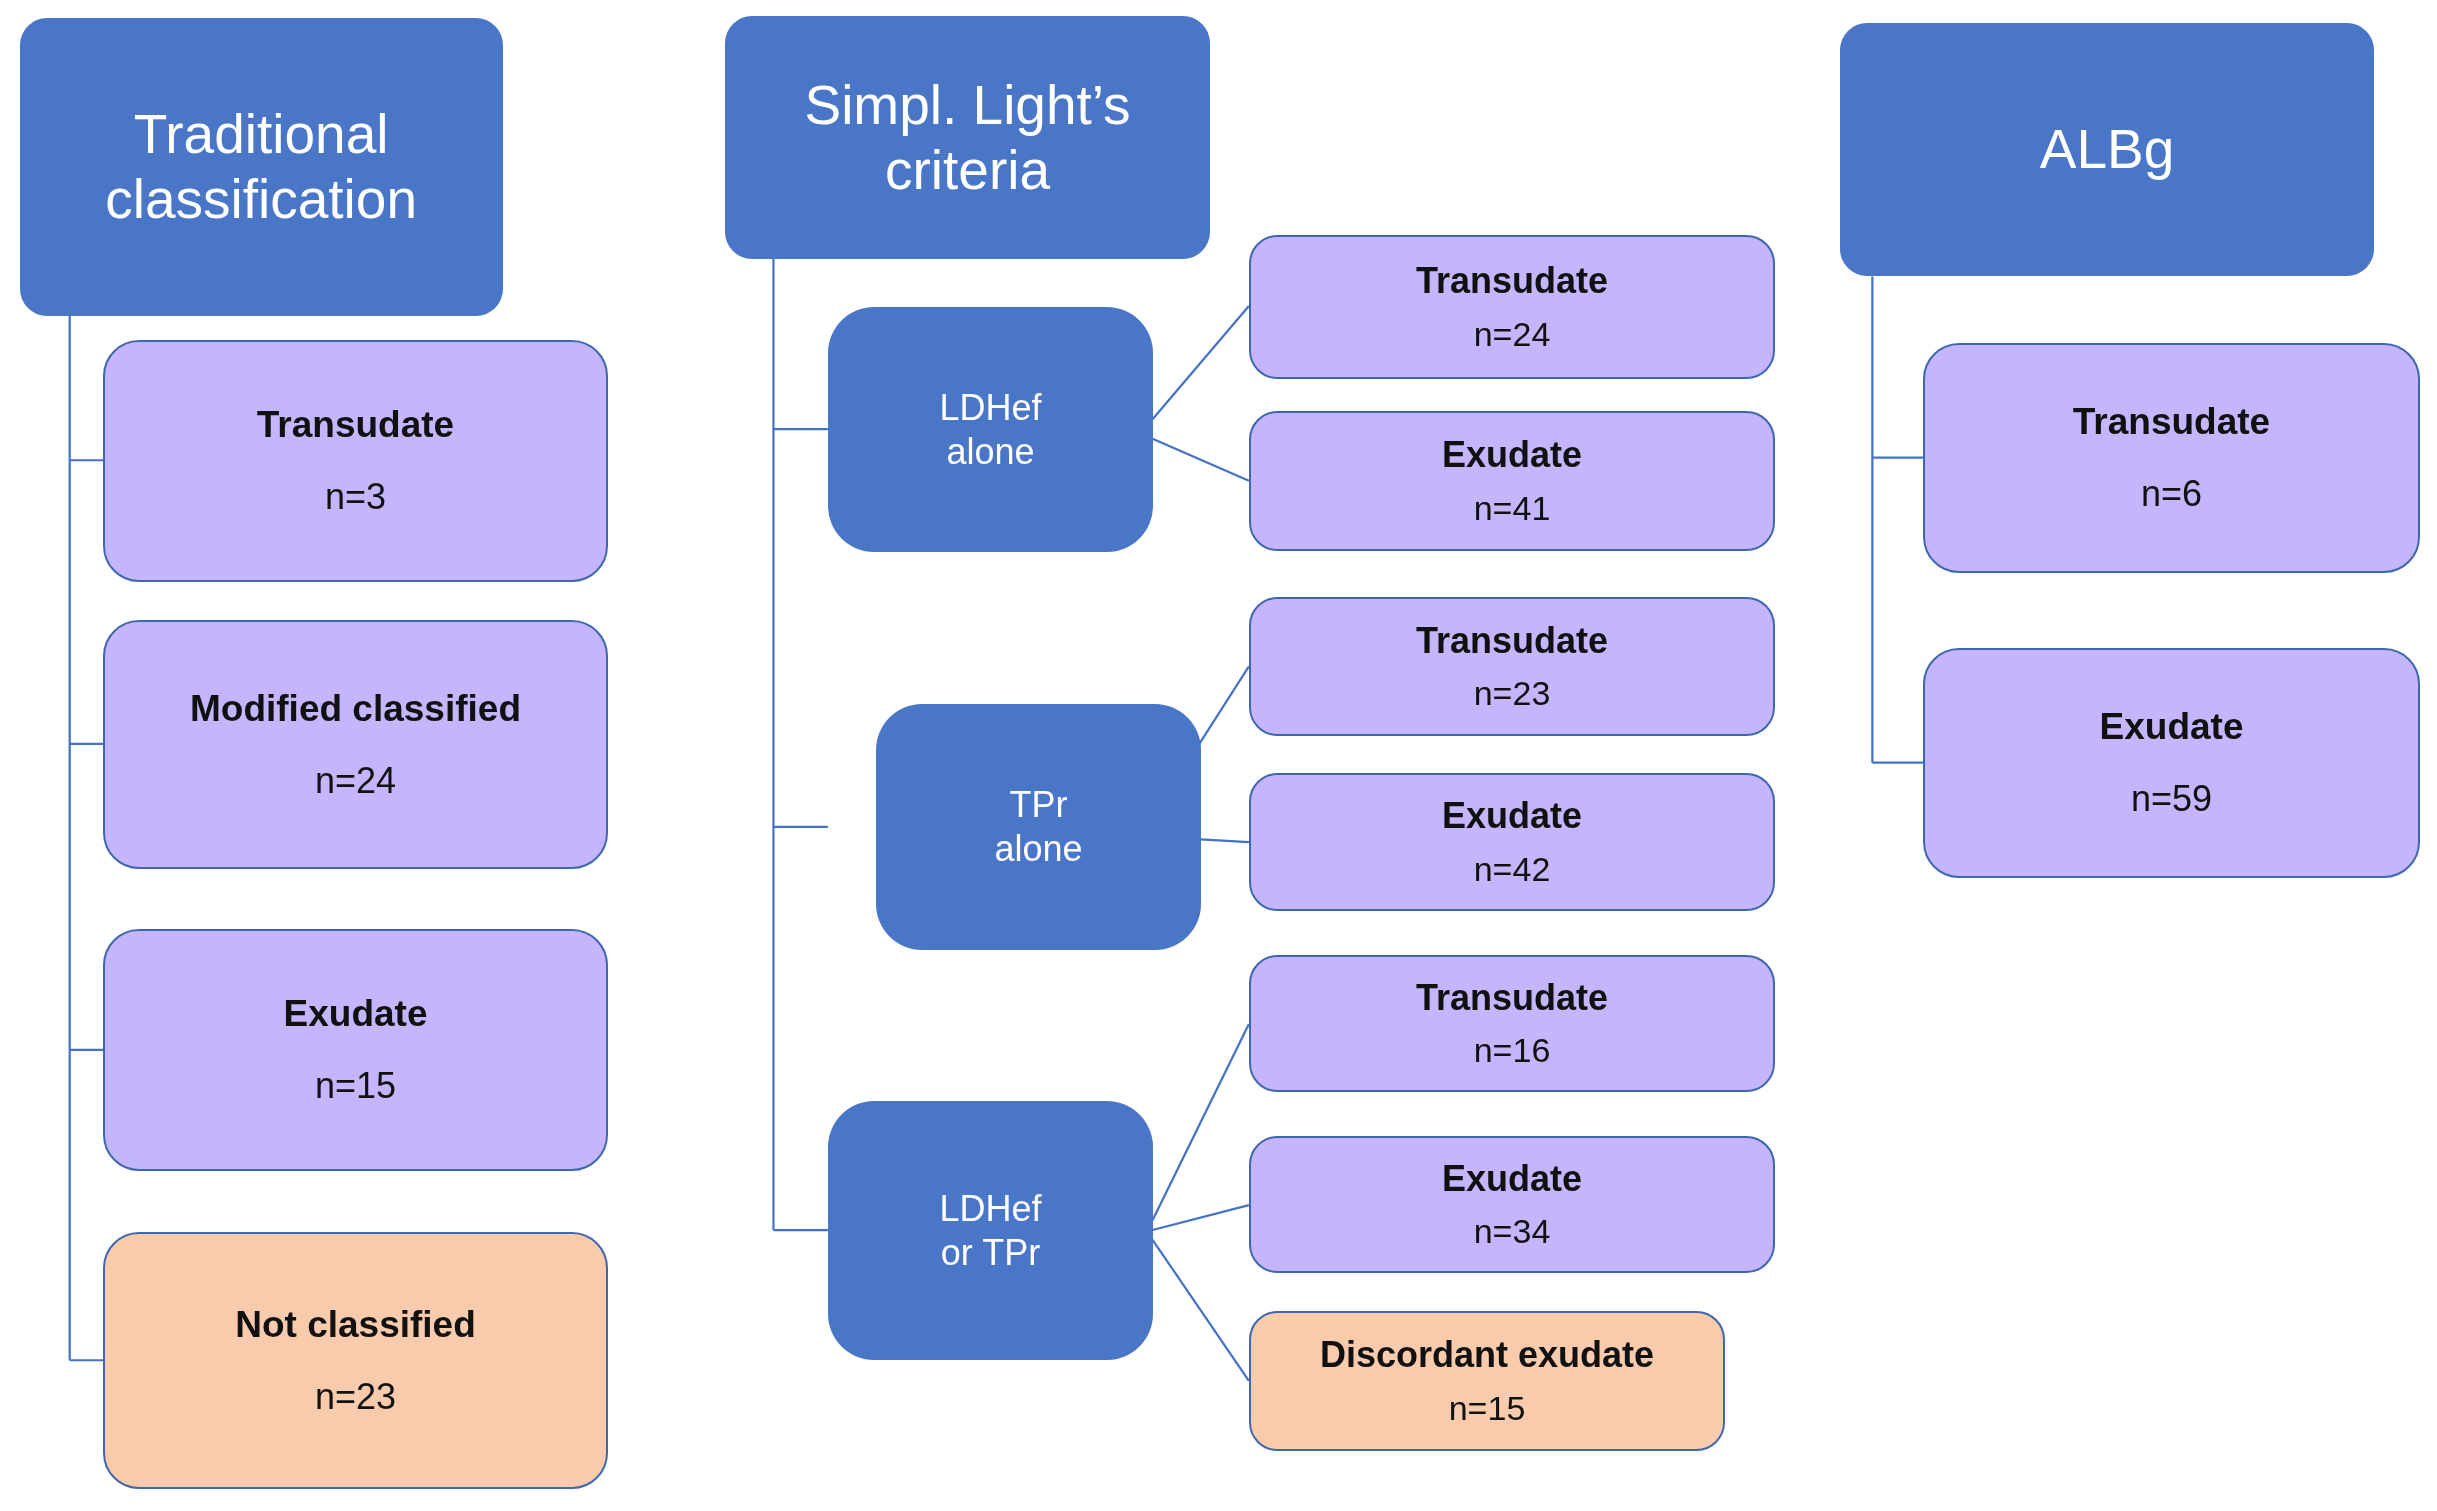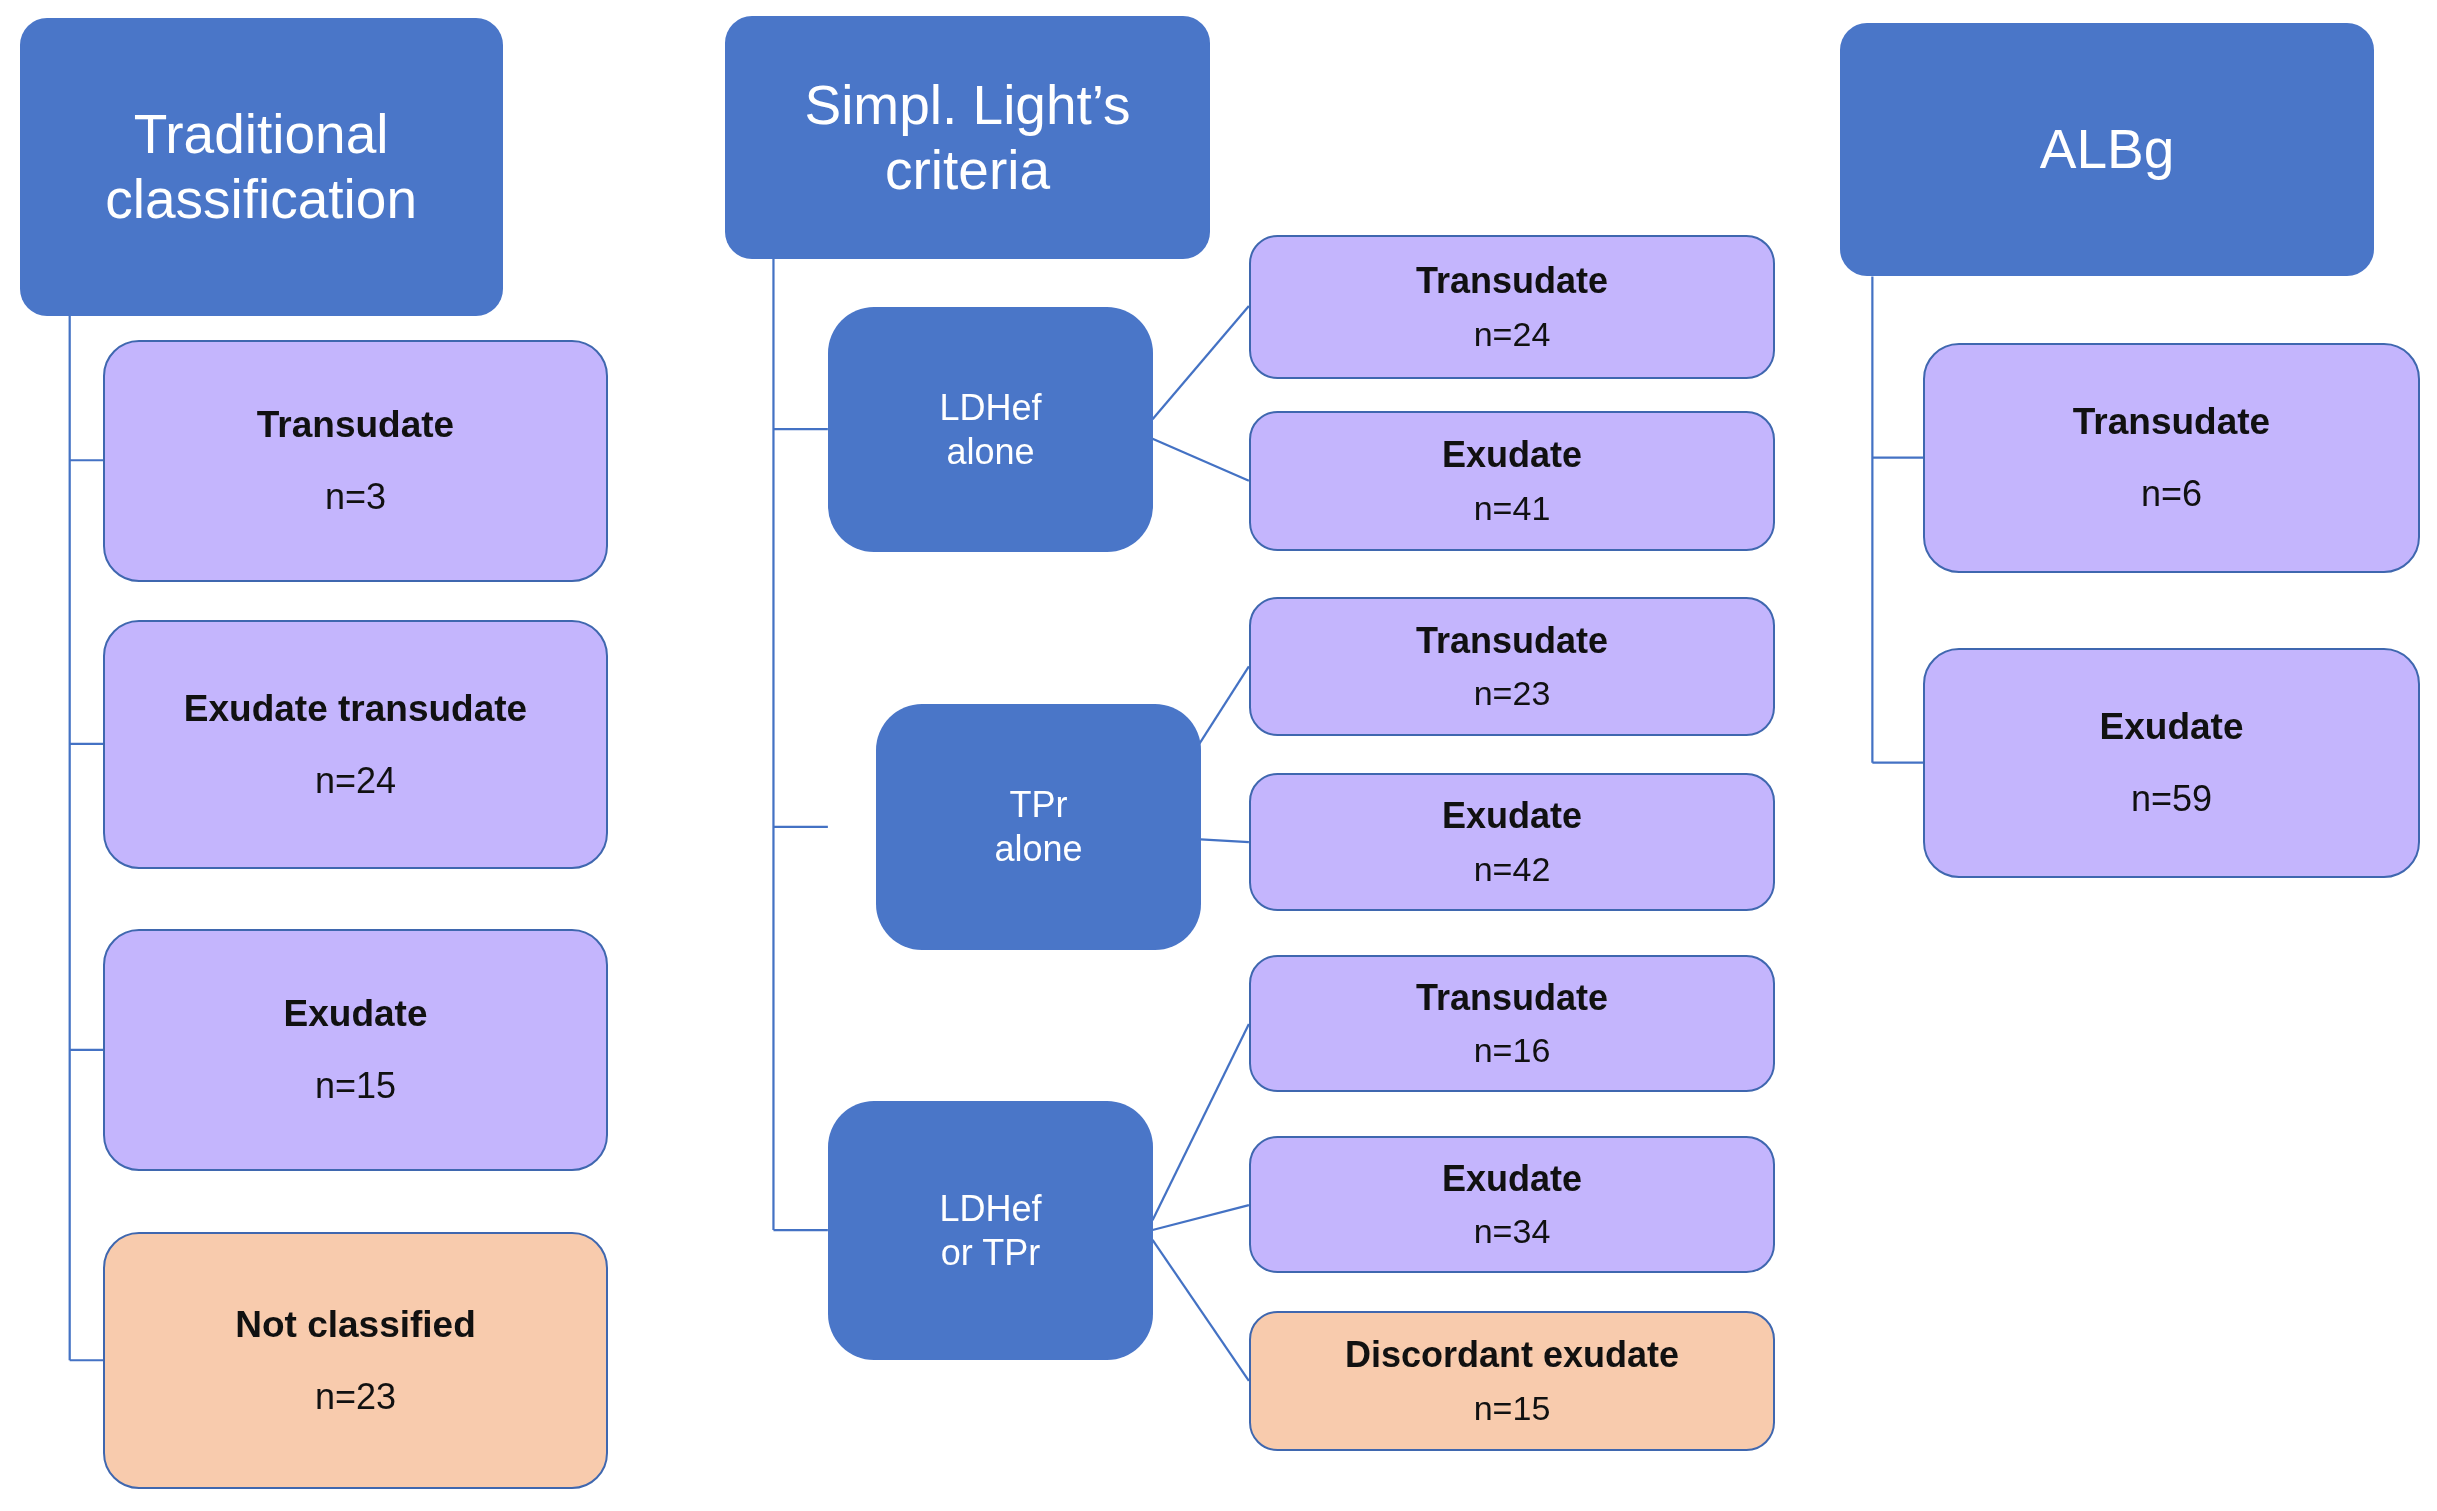--- a/index.html
+++ b/index.html
@@ -107,21 +107,21 @@
     <span>Traditional</span>
     <span>classification</span>
   </div>
 
   <div class="box node" style="left:103px;top:340px;width:505px;height:242px">
     <span class="lbl">Transudate</span>
     <span class="val">n=3</span>
   </div>
 
   <div class="box node" style="left:103px;top:620px;width:505px;height:249px">
-    <span class="lbl">Exudate transudate</span>
+    <span class="lbl">Modified classified</span>
     <span class="val">n=24</span>
   </div>
 
   <div class="box node" style="left:103px;top:929px;width:505px;height:242px">
     <span class="lbl">Exudate</span>
     <span class="val">n=15</span>
   </div>
 
   <div class="box node orange" style="left:103px;top:1232px;width:505px;height:257px">
     <span class="lbl">Not classified</span>
@@ -171,21 +171,21 @@
   <div class="box node small" style="left:1249px;top:955px;width:526px;height:137px">
     <span class="lbl">Transudate</span>
     <span class="val">n=16</span>
   </div>
 
   <div class="box node small" style="left:1249px;top:1136px;width:526px;height:137px">
     <span class="lbl">Exudate</span>
     <span class="val">n=34</span>
   </div>
 
-  <div class="box node small orange" style="left:1249px;top:1311px;width:526px;height:140px">
+  <div class="box node small orange" style="left:1249px;top:1311px;width:476px;height:140px">
     <span class="lbl">Discordant exudate</span>
     <span class="val">n=15</span>
   </div>
 
   <div class="box hdr" style="left:1840px;top:23px;width:534px;height:253px">
     <span>ALBg</span>
   </div>
 
   <div class="box node" style="left:1923px;top:343px;width:497px;height:230px">
     <span class="lbl">Transudate</span>

